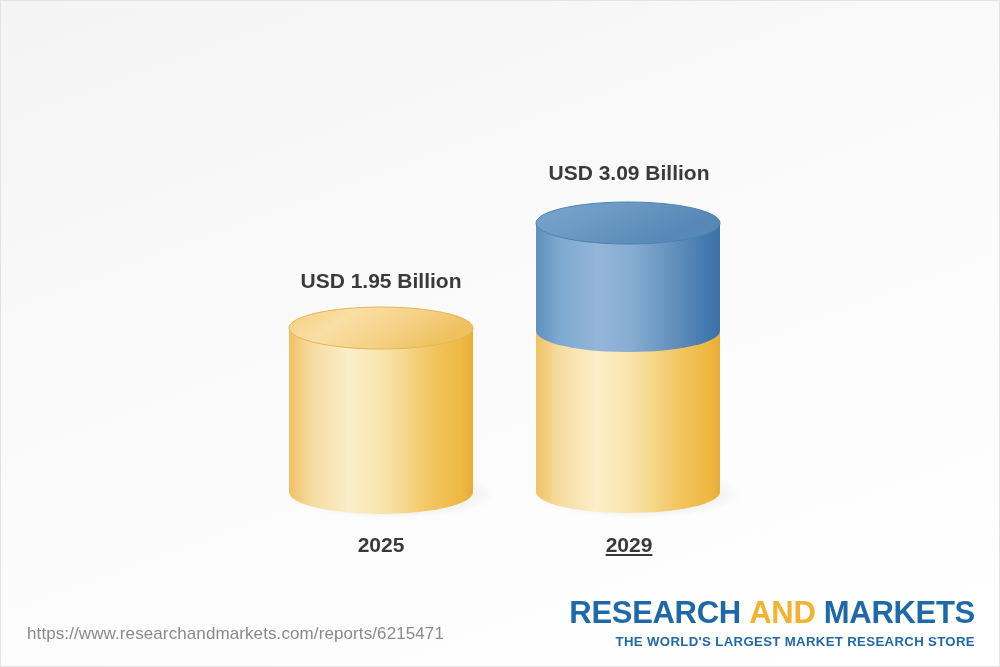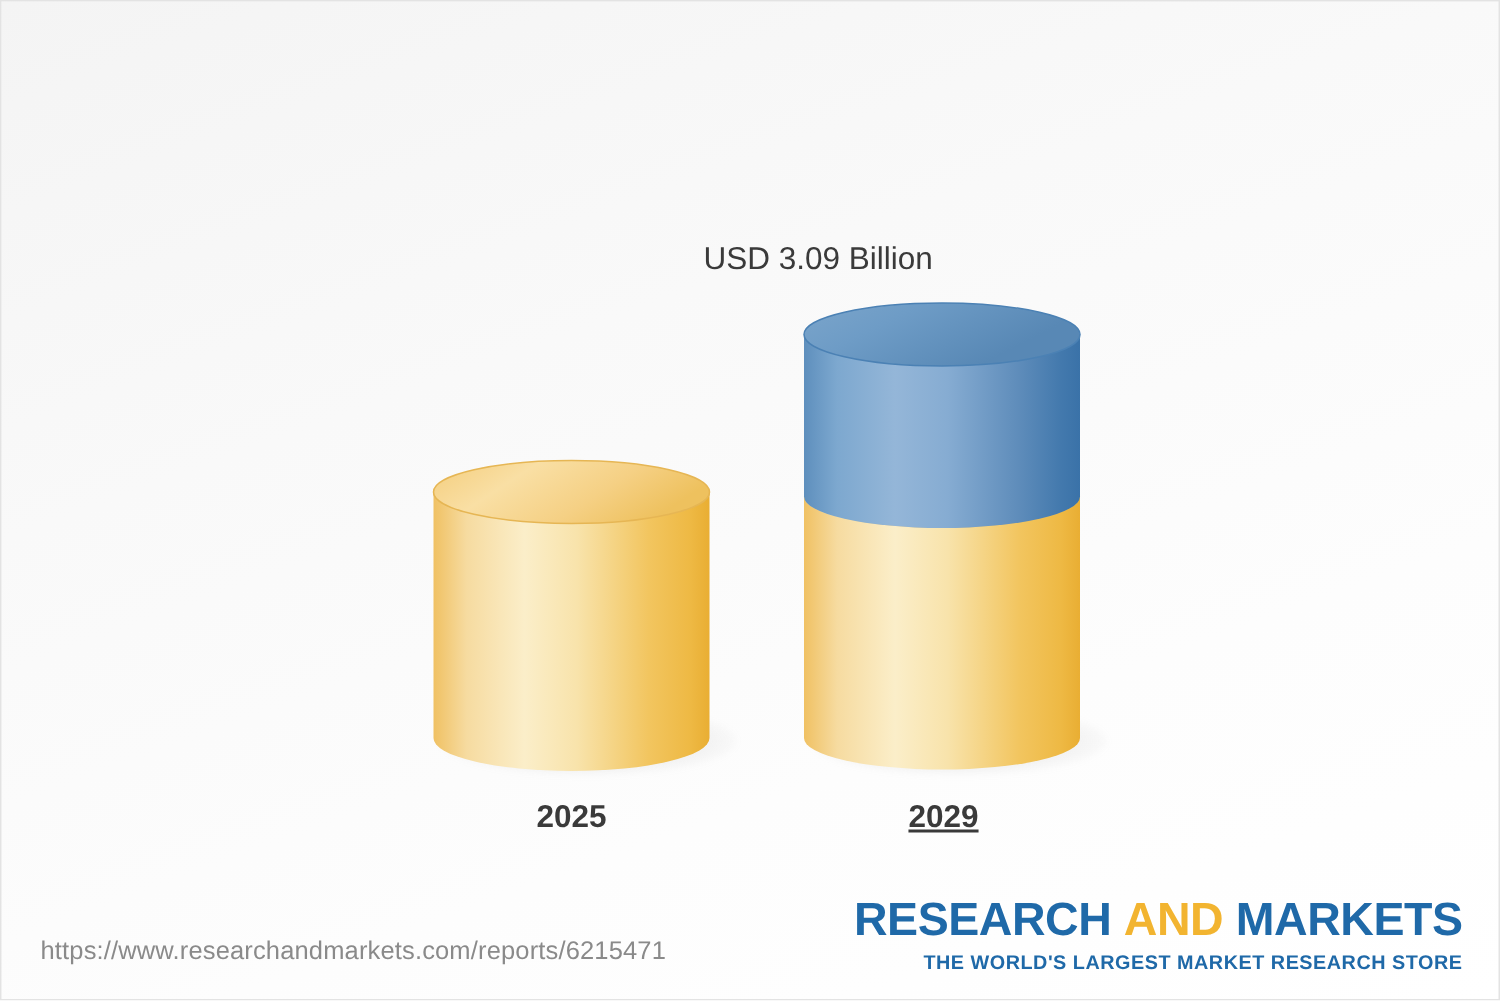--- a/index.html
+++ b/index.html
@@ -49,23 +49,23 @@
     position: absolute;
     left: 0;
     top: 0;
     width: 1000px;
     height: 667px;
   }
 
   .bar-value {
     position: absolute;
     width: 320px;
-    text-align: left;
+    text-align: center;
     font-size: 21px;
-    font-weight: normal;
+    font-weight: bold;
     color: #3a3a3a;
     white-space: nowrap;
   }
 
   .cat-label {
     position: absolute;
     width: 320px;
     text-align: center;
     font-size: 21px;
     font-weight: bold;
@@ -186,20 +186,21 @@
 
       <path d="M2,132 L2,293 A92,21 0 0 0 186,293 L186,132 Z" fill="url(#yellowBody2)"></path>
 
       <ellipse cx="94" cy="132" rx="92" ry="21" fill="url(#yellowTop2)"></ellipse>
 
       <path d="M2,24 L2,132 A92,21 0 0 0 186,132 L186,24 Z" fill="url(#blueBody)"></path>
 
       <ellipse cx="94" cy="24" rx="92" ry="21" fill="url(#blueTop)" stroke="#4b81b4" stroke-width="1"></ellipse>
     </svg>
 
+    <div class="bar-value" style="left:220px; top:268px;">USD 1.95 Billion</div>
     <div class="bar-value" style="left:468px; top:160px;">USD 3.09 Billion</div>
 
     <div class="cat-label" style="left:220px; top:532px;">2025</div>
     <div class="cat-label" style="left:468px; top:532px;text-decoration:underline;">2029</div>
   </div>
 
   <div class="source-url">https://www.researchandmarkets.com/reports/6215471</div>
 
   <div class="logo">
     <div class="logo-main">

